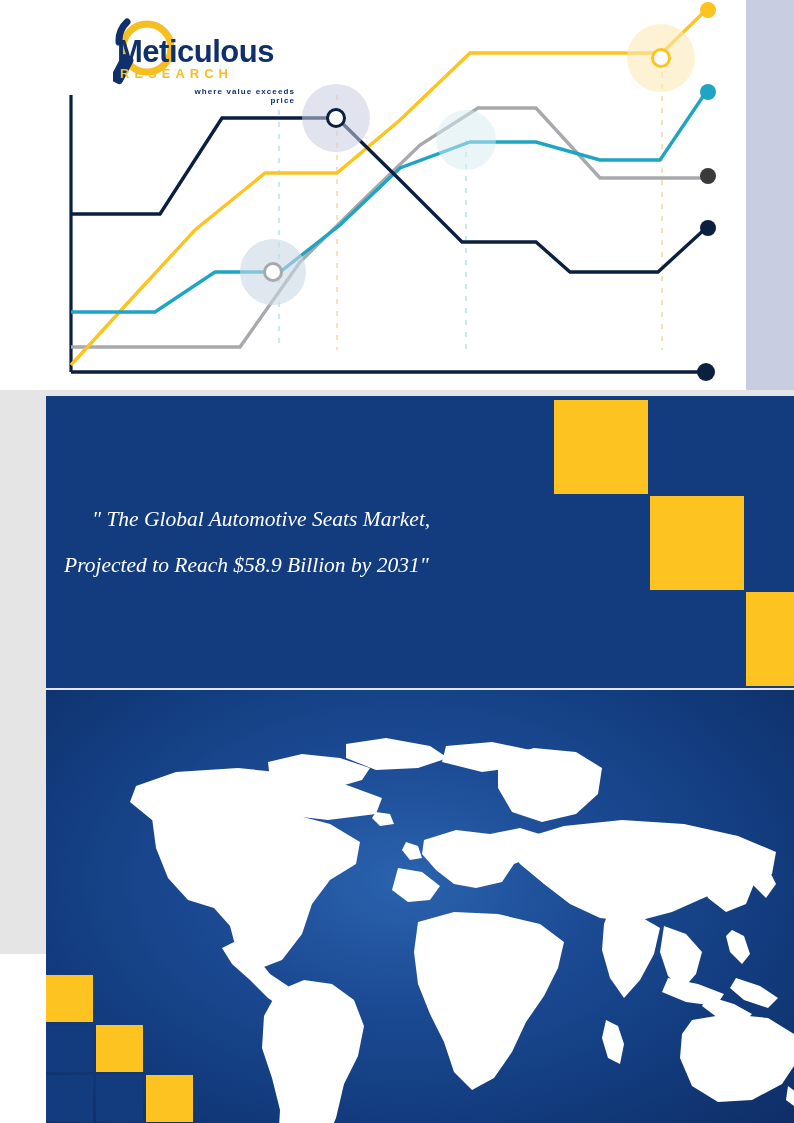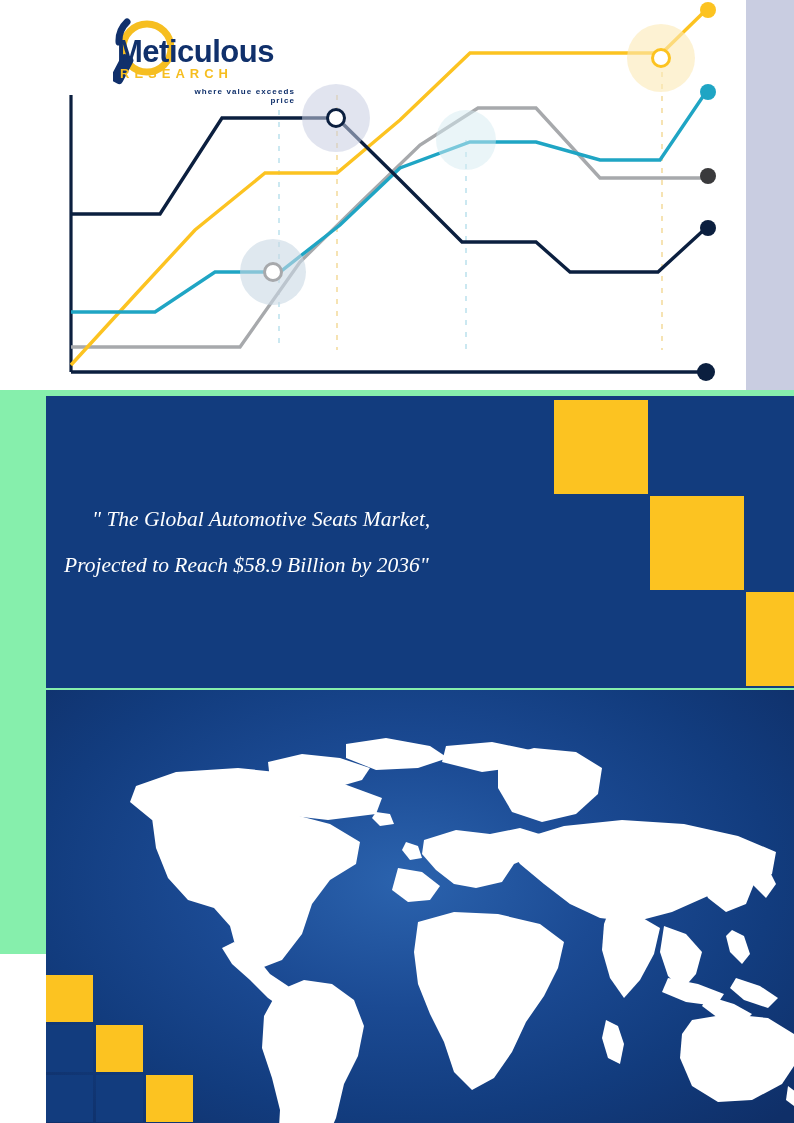--- a/index.html
+++ b/index.html
@@ -7,21 +7,21 @@
     width: 794px;
     height: 1123px;
     background: #ffffff;
     font-family: "Liberation Sans", sans-serif;
     overflow: hidden;
   }
   .page {
     position: relative;
     width: 794px;
     height: 954px;
-    background: #86efac;
+    background: #e5e5e5;
   }
 
   
   .chart-band {
     position: absolute;
     left: 0; top: 0;
     width: 794px; height: 390px;
     background: #ffffff;
   }
   .chart-right-strip {
@@ -186,21 +186,21 @@
       </svg>
       <div class="logo-text">Meticulous</div>
       <div class="logo-text2">RESEARCH</div>
       <div class="logo-text3">where value exceeds price</div>
     </div>
   </div>
 
   <div class="quote-band">
     <div class="quote-text-wrap">
       <div class="quote-line l1">" The Global Automotive Seats Market,</div>
-      <div class="quote-line l2">Projected to Reach $58.9 Billion by 2036"</div>
+      <div class="quote-line l2">Projected to Reach $58.9 Billion by 2031"</div>
     </div>
 
     <div class="quote-squares">
       <div class="qsq y" style="left:0px;  top:4px;"></div>
       <div class="qsq b" style="left:96px; top:4px;"></div>
       <div class="qsq b" style="left:192px;top:4px;"></div>
       <div class="qsq b" style="left:0px;  top:100px;"></div>
       <div class="qsq y" style="left:96px; top:100px;"></div>
       <div class="qsq b" style="left:192px;top:100px;"></div>
       <div class="qsq b" style="left:0px;  top:196px;"></div>

